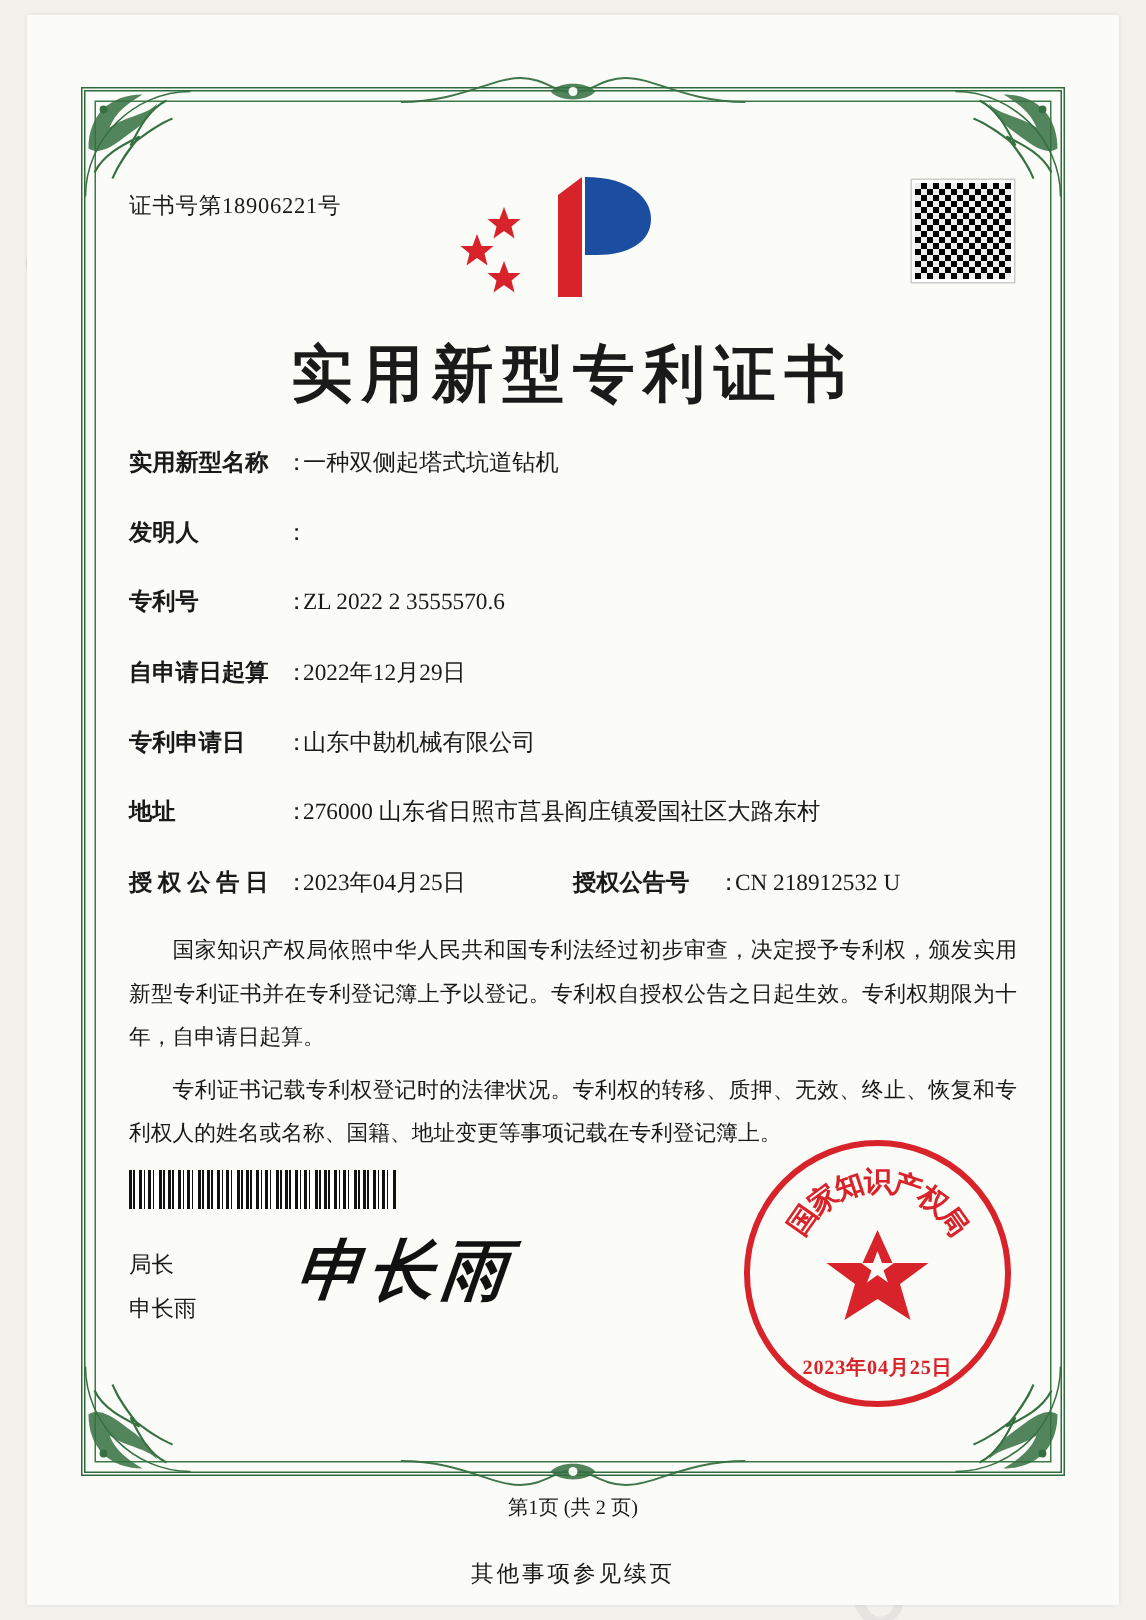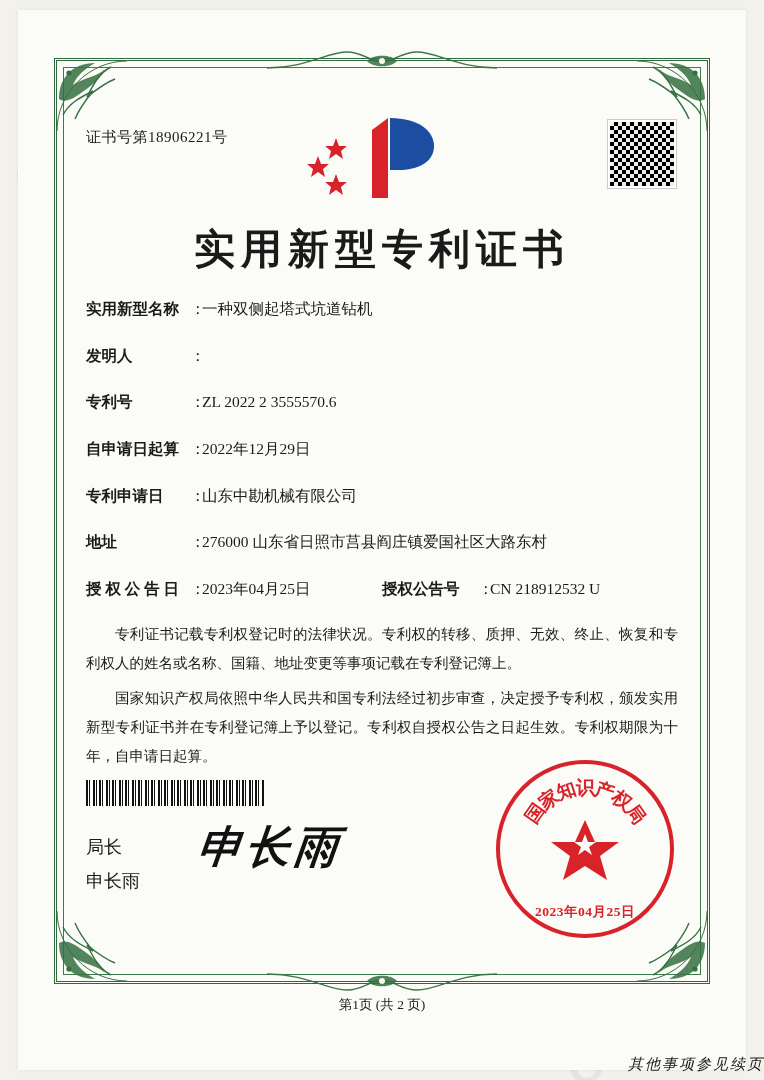--- a/index.html
+++ b/index.html
@@ -183,21 +183,21 @@
     height: 26px;
     background: repeating-linear-gradient(90deg,
       #111 0 2px, #fff 2px 3px, #111 3px 4px, #fff 4px 7px,
       #111 7px 9px, #fff 9px 10px, #111 10px 11px, #fff 11px 13px);
   }
 
   .signature-block {
     position: absolute;
     left: 8px;
     top: 760px;
-    font-size: 18px;
+    font-size: 15px;
     line-height: 1.9;
   }
   .handwriting {
     position: absolute;
     left: 120px;
     top: 748px;
     font-size: 44px;
     font-family: "DejaVu Serif", serif;
     font-style: italic;
     font-weight: 700;
@@ -255,26 +255,25 @@
     right: 0;
     bottom: 16px;
     text-align: center;
     font-size: 13.5px;
   }
 
   .footer-note {
     position: absolute;
     left: 0;
     right: 0;
-    bottom: 6px;
-    text-align: right;
+    bottom: 21px;
+    text-align: center;
     font-size: 15px;
     letter-spacing: 2px;
     z-index: 2;
-    font-style: italic;
   }
 </style>
 </head>
 <body>
 
 <div class="watermarks" id="wm-layer">
     <div class="wm" style="left: 8px; top: 120px;">CNIPA</div>
     <div class="wm" style="left: 210px; top: 40px;">CNIPA</div>
     <div class="wm" style="left: 470px; top: 170px;">CNIPA</div>
     <div class="wm" style="left: 10px; top: 400px;">CNIPA</div>
@@ -403,22 +402,22 @@
         <div class="f-label spread">授 权 公 告 日</div>
         <div class="f-colon">：</div>
         <div class="f-value" style="flex:none;width:180px">2023年04月25日</div>
         <div class="f-label spread" style="width:96px">授权公告号</div>
         <div class="f-colon">：</div>
         <div class="f-value">CN 218912532 U</div>
       </div>
     </div>
 
     <div class="paragraphs">
+      <p>国家知识产权局依照中华人民共和国专利法经过初步审查，决定授予专利权，颁发实用新型专利证书并在专利登记簿上予以登记。专利权自授权公告之日起生效。专利权期限为十年，自申请日起算。</p>
       <p>专利证书记载专利权登记时的法律状况。专利权的转移、质押、无效、终止、恢复和专利权人的姓名或名称、国籍、地址变更等事项记载在专利登记簿上。</p>
-      <p>国家知识产权局依照中华人民共和国专利法经过初步审查，决定授予专利权，颁发实用新型专利证书并在专利登记簿上予以登记。专利权自授权公告之日起生效。专利权期限为十年，自申请日起算。</p>
     </div>
 
     <div class="barcode"></div>
 
     <div class="signature-block">
       <div>局长</div>
       <div>申长雨</div>
     </div>
     <div class="handwriting">申长雨</div>
 

